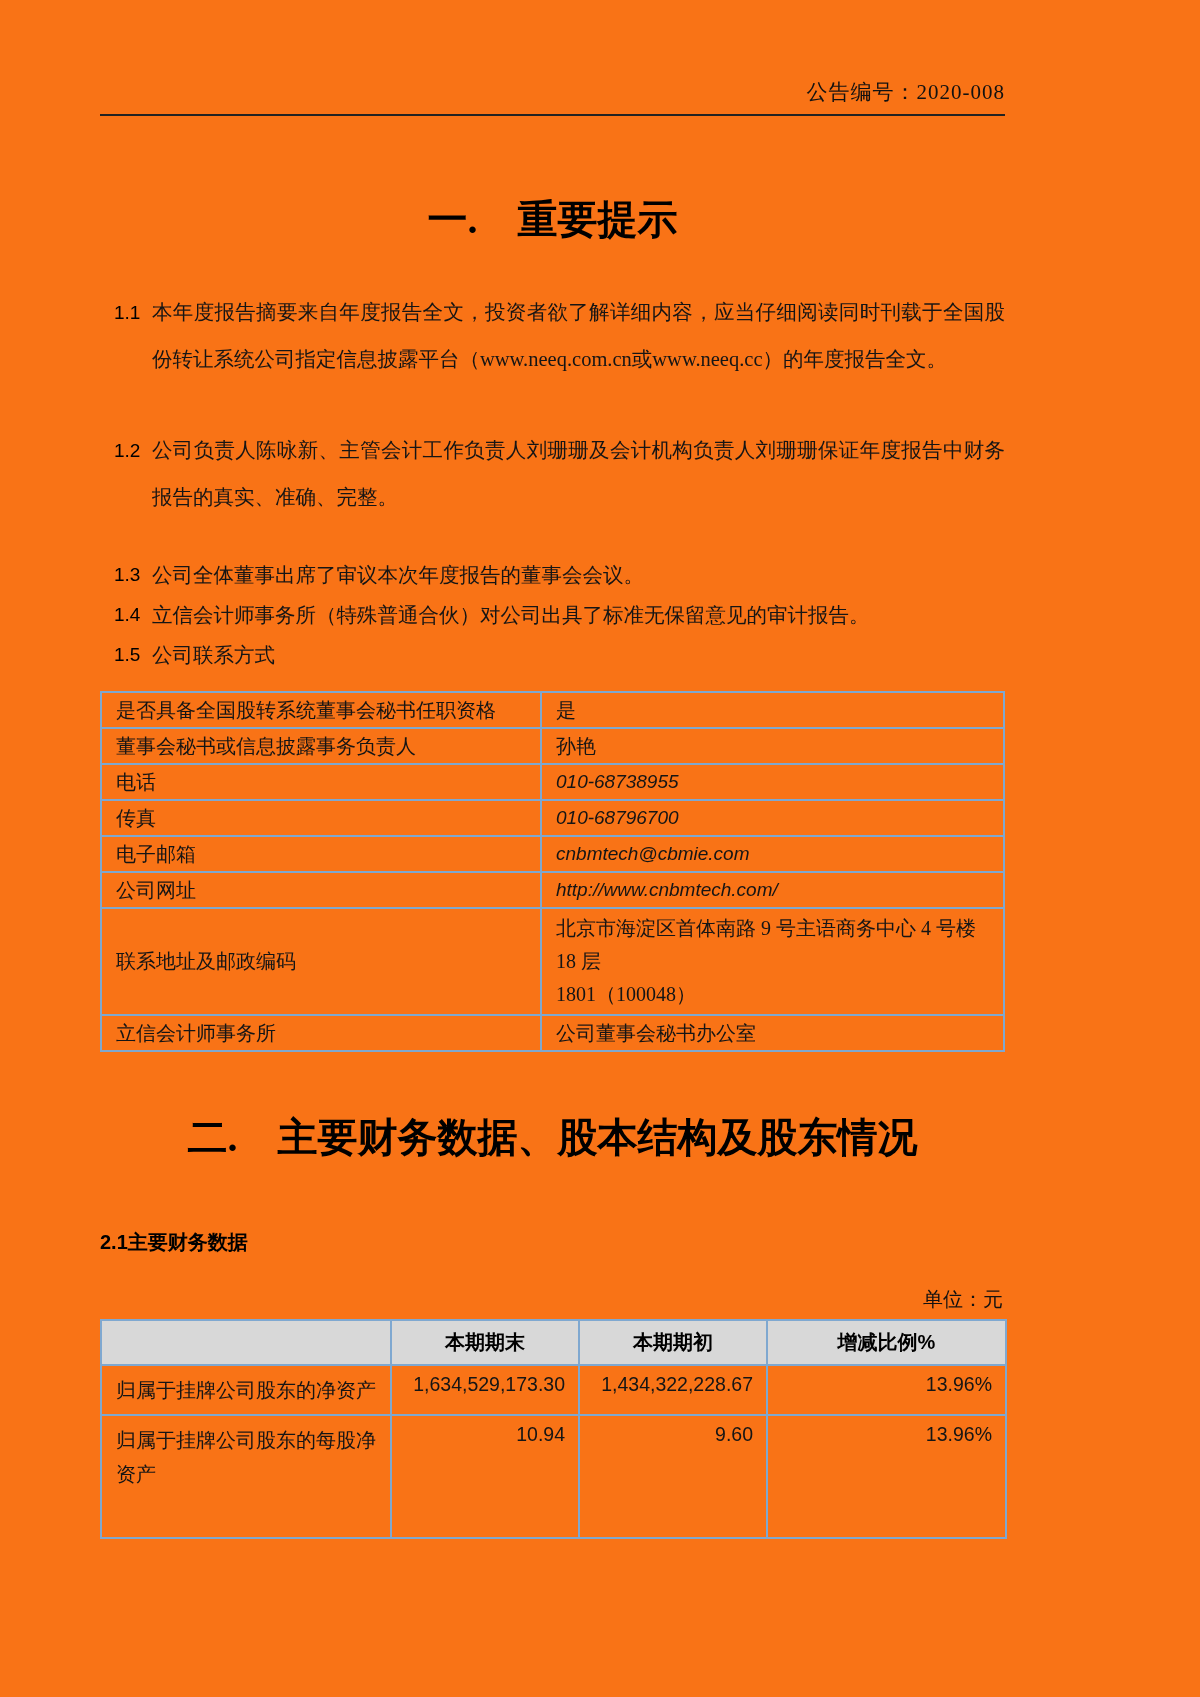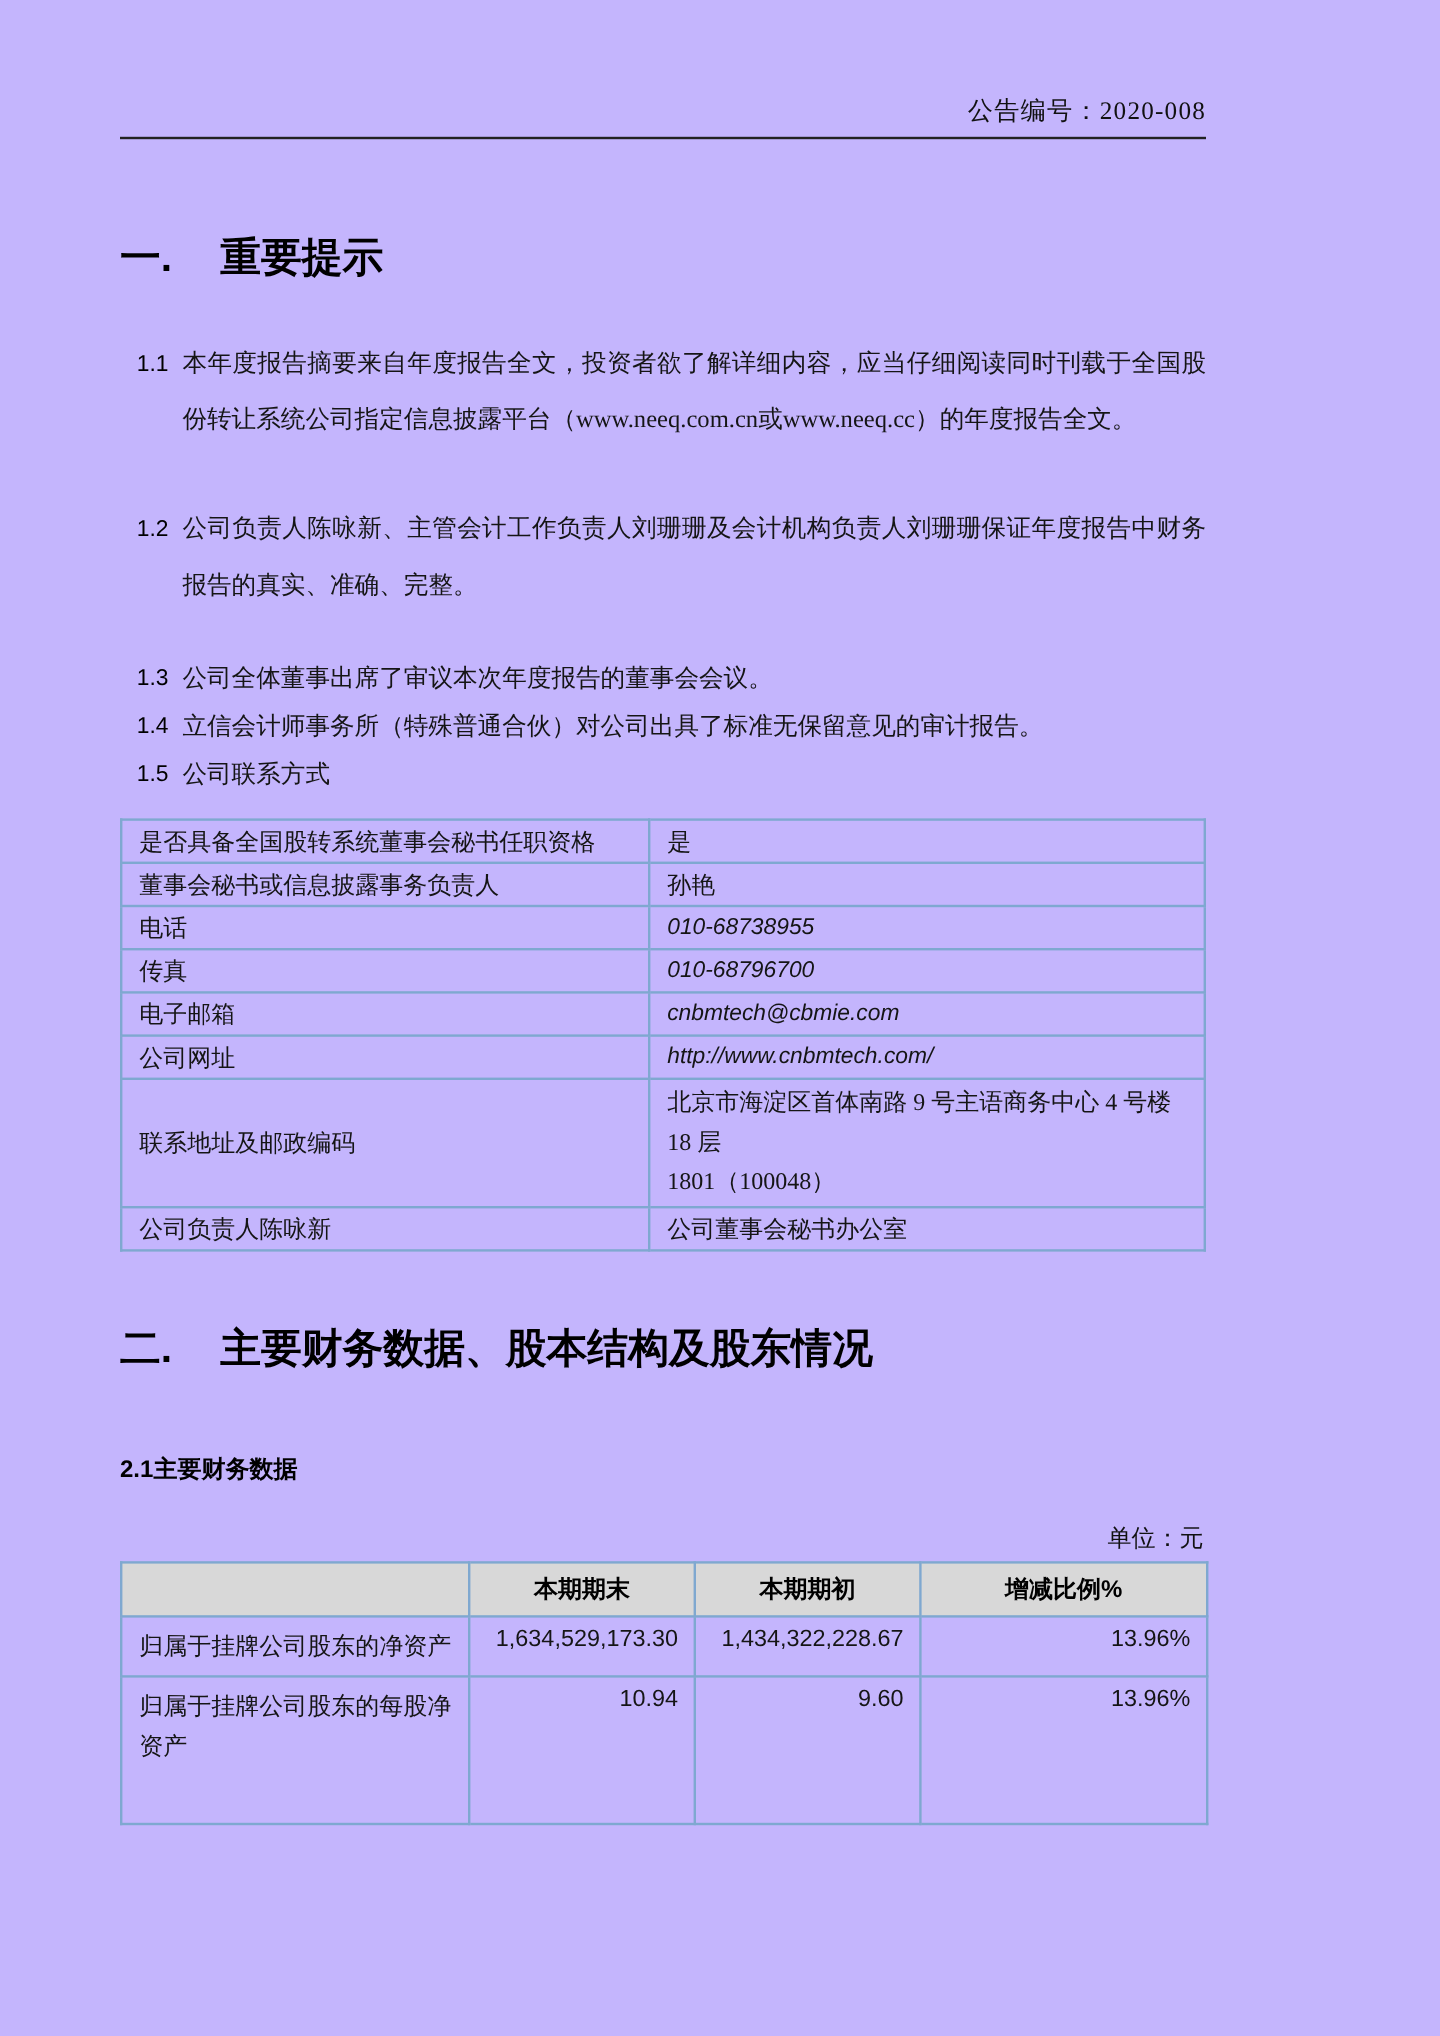--- a/index.html
+++ b/index.html
@@ -1,41 +1,42 @@
 <!DOCTYPE html>
 <html><head>
 <meta charset="utf-8">
 <style>
   html,body{margin:0;padding:0;background:#ffffff;}
   .page{
     position:relative;
     width:1200px;
     height:1697px;
-    background:#c4b5fd;
+    background:#f97316;
     color:#111;
     font-family:"Liberation Serif","DejaVu Serif",serif;
     overflow:hidden;
   }
   .content{width:905px;margin:0 auto 0 100px;}
 
   
   .notice-bar{
     padding-top:78px;
     text-align:right;
     font-size:21px;
     letter-spacing:1px;
     border-bottom:2px solid #222;
     padding-bottom:8px;
   }
 
   
   .sec-title{
-    font-family:Liberation Sans, sans-serif;
+    text-align:center;
+    font-family:Liberation Serif, serif;
     font-weight:700;
-    font-size:34px;
+    font-size:40px;
     color:#000;
   }
   .sec-title .prefix{margin-right:40px;}
   .sec-title-1{margin:76px 0 0 0;}
   .sec-title-2{margin:58px 0 0 0;}
 
   
   .item{
     position:relative;
     padding-left:52px;
@@ -193,21 +194,21 @@
         <tr>
           <td class="c1">公司网址</td>
           <td class="val-sans">http://www.cnbmtech.com/</td>
         </tr>
         <tr>
           <td class="c1">联系地址及邮政编码</td>
           <td class="multiline">北京市海淀区首体南路 9 号主语商务中心 4 号楼 18 层
 1801（100048）</td>
         </tr>
         <tr>
-          <td class="c1">公司负责人陈咏新</td>
+          <td class="c1">立信会计师事务所</td>
           <td>公司董事会秘书办公室</td>
         </tr>
       </tbody>
     </table>
 
     <div class="sec-title sec-title-2">
       <span class="prefix">二.</span><span>主要财务数据、股本结构及股东情况</span>
     </div>
 
     <div class="subsec">

